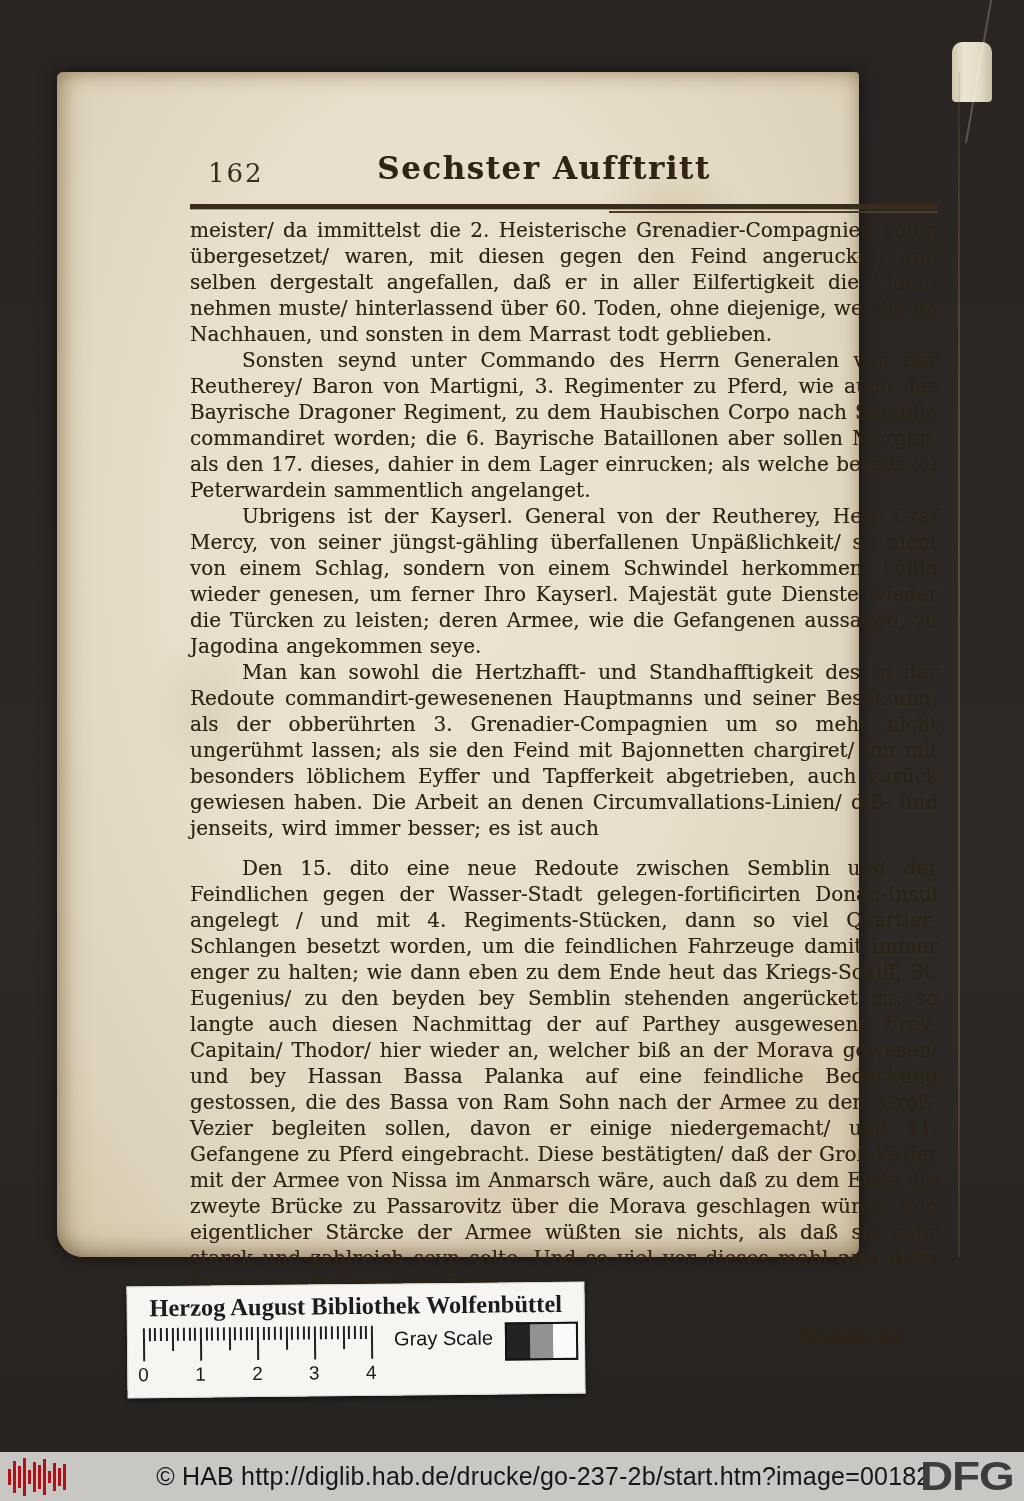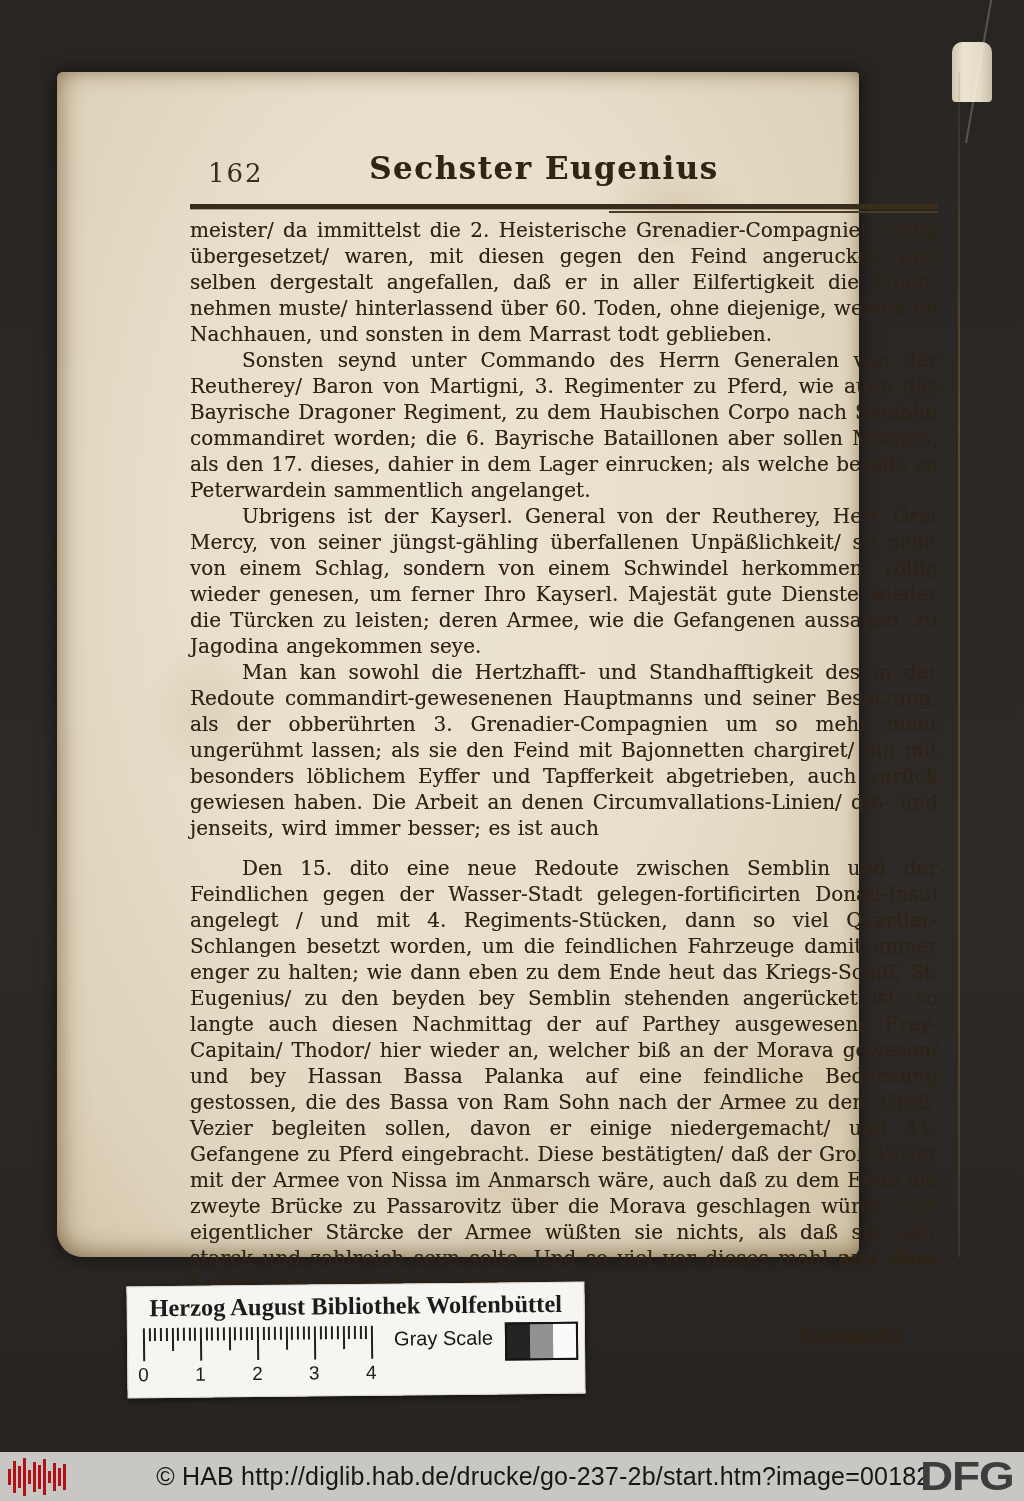--- a/index.html
+++ b/index.html
@@ -133,21 +133,21 @@
   <div class="page">
     <div class="stain s1"></div>
     <div class="stain s2"></div>
     <div class="stain s3"></div>
     <div class="stain s4"></div>
     <div class="crease"></div>
 
     <div class="page-inner">
       <div class="page-head">
         <span class="page-number">162</span>
-        <span class="page-title">Sechster Eugenius</span>
+        <span class="page-title">Sechster Aufftritt</span>
       </div>
       <div class="head-rule"></div>
 
       <div class="body-text">
         <p>
           <span>meister/ da immittelst die 2. Heisterische Grenadier-Compagnien völlig übergesetzet/ waren, mit diesen gegen den Feind angerucket, und selben dergestalt angefallen, daß er in aller Eilfertigkeit die Flucht nehmen muste/ hinterlassend über 60. Toden, ohne diejenige, welche im Nachhauen, und sonsten in dem Marrast todt geblieben.</span>
         </p>
         <p class="indent">
           <span>Sonsten seynd unter Commando des Herrn Generalen von der Reutherey/ Baron von Martigni, 3. Regimenter zu Pferd, wie auch das Bayrische Dragoner Regiment, zu dem Haubischen Corpo nach Semblin commandiret worden; die 6. Bayrische Bataillonen aber sollen Morgen, als den 17. dieses, dahier in dem Lager einrucken; als welche bereits zu Peterwardein sammentlich angelanget.</span>
         </p>

